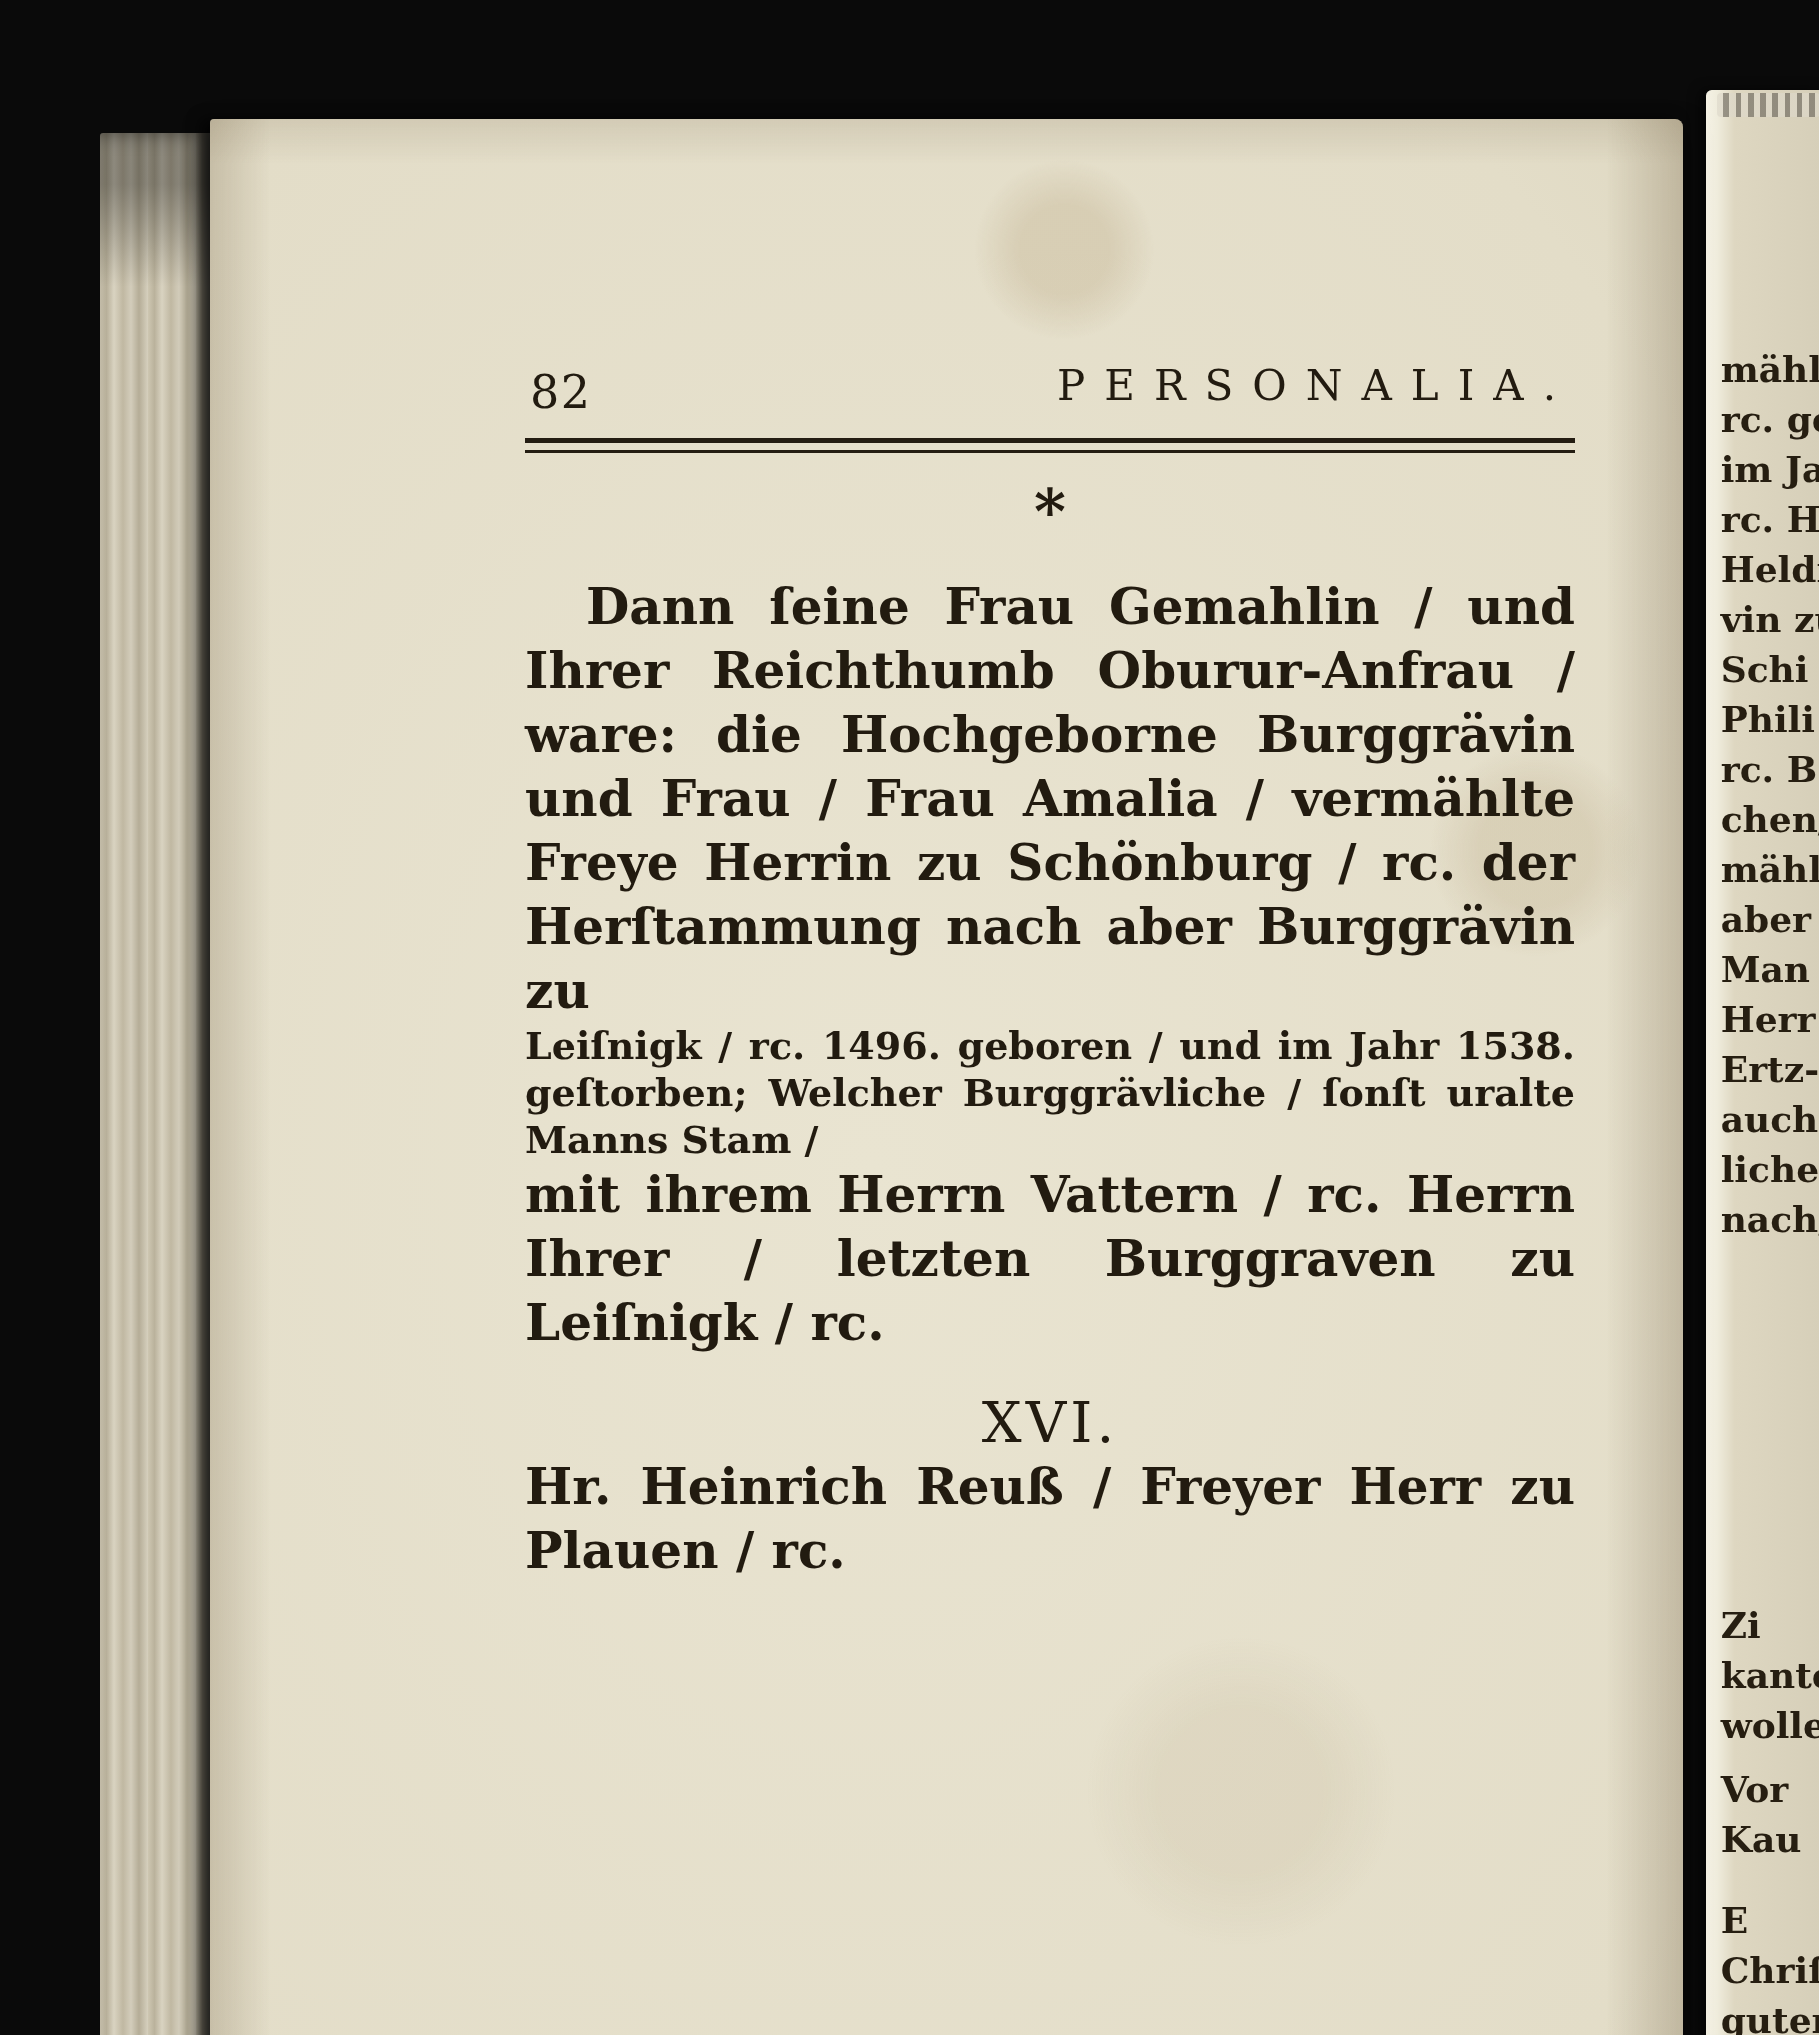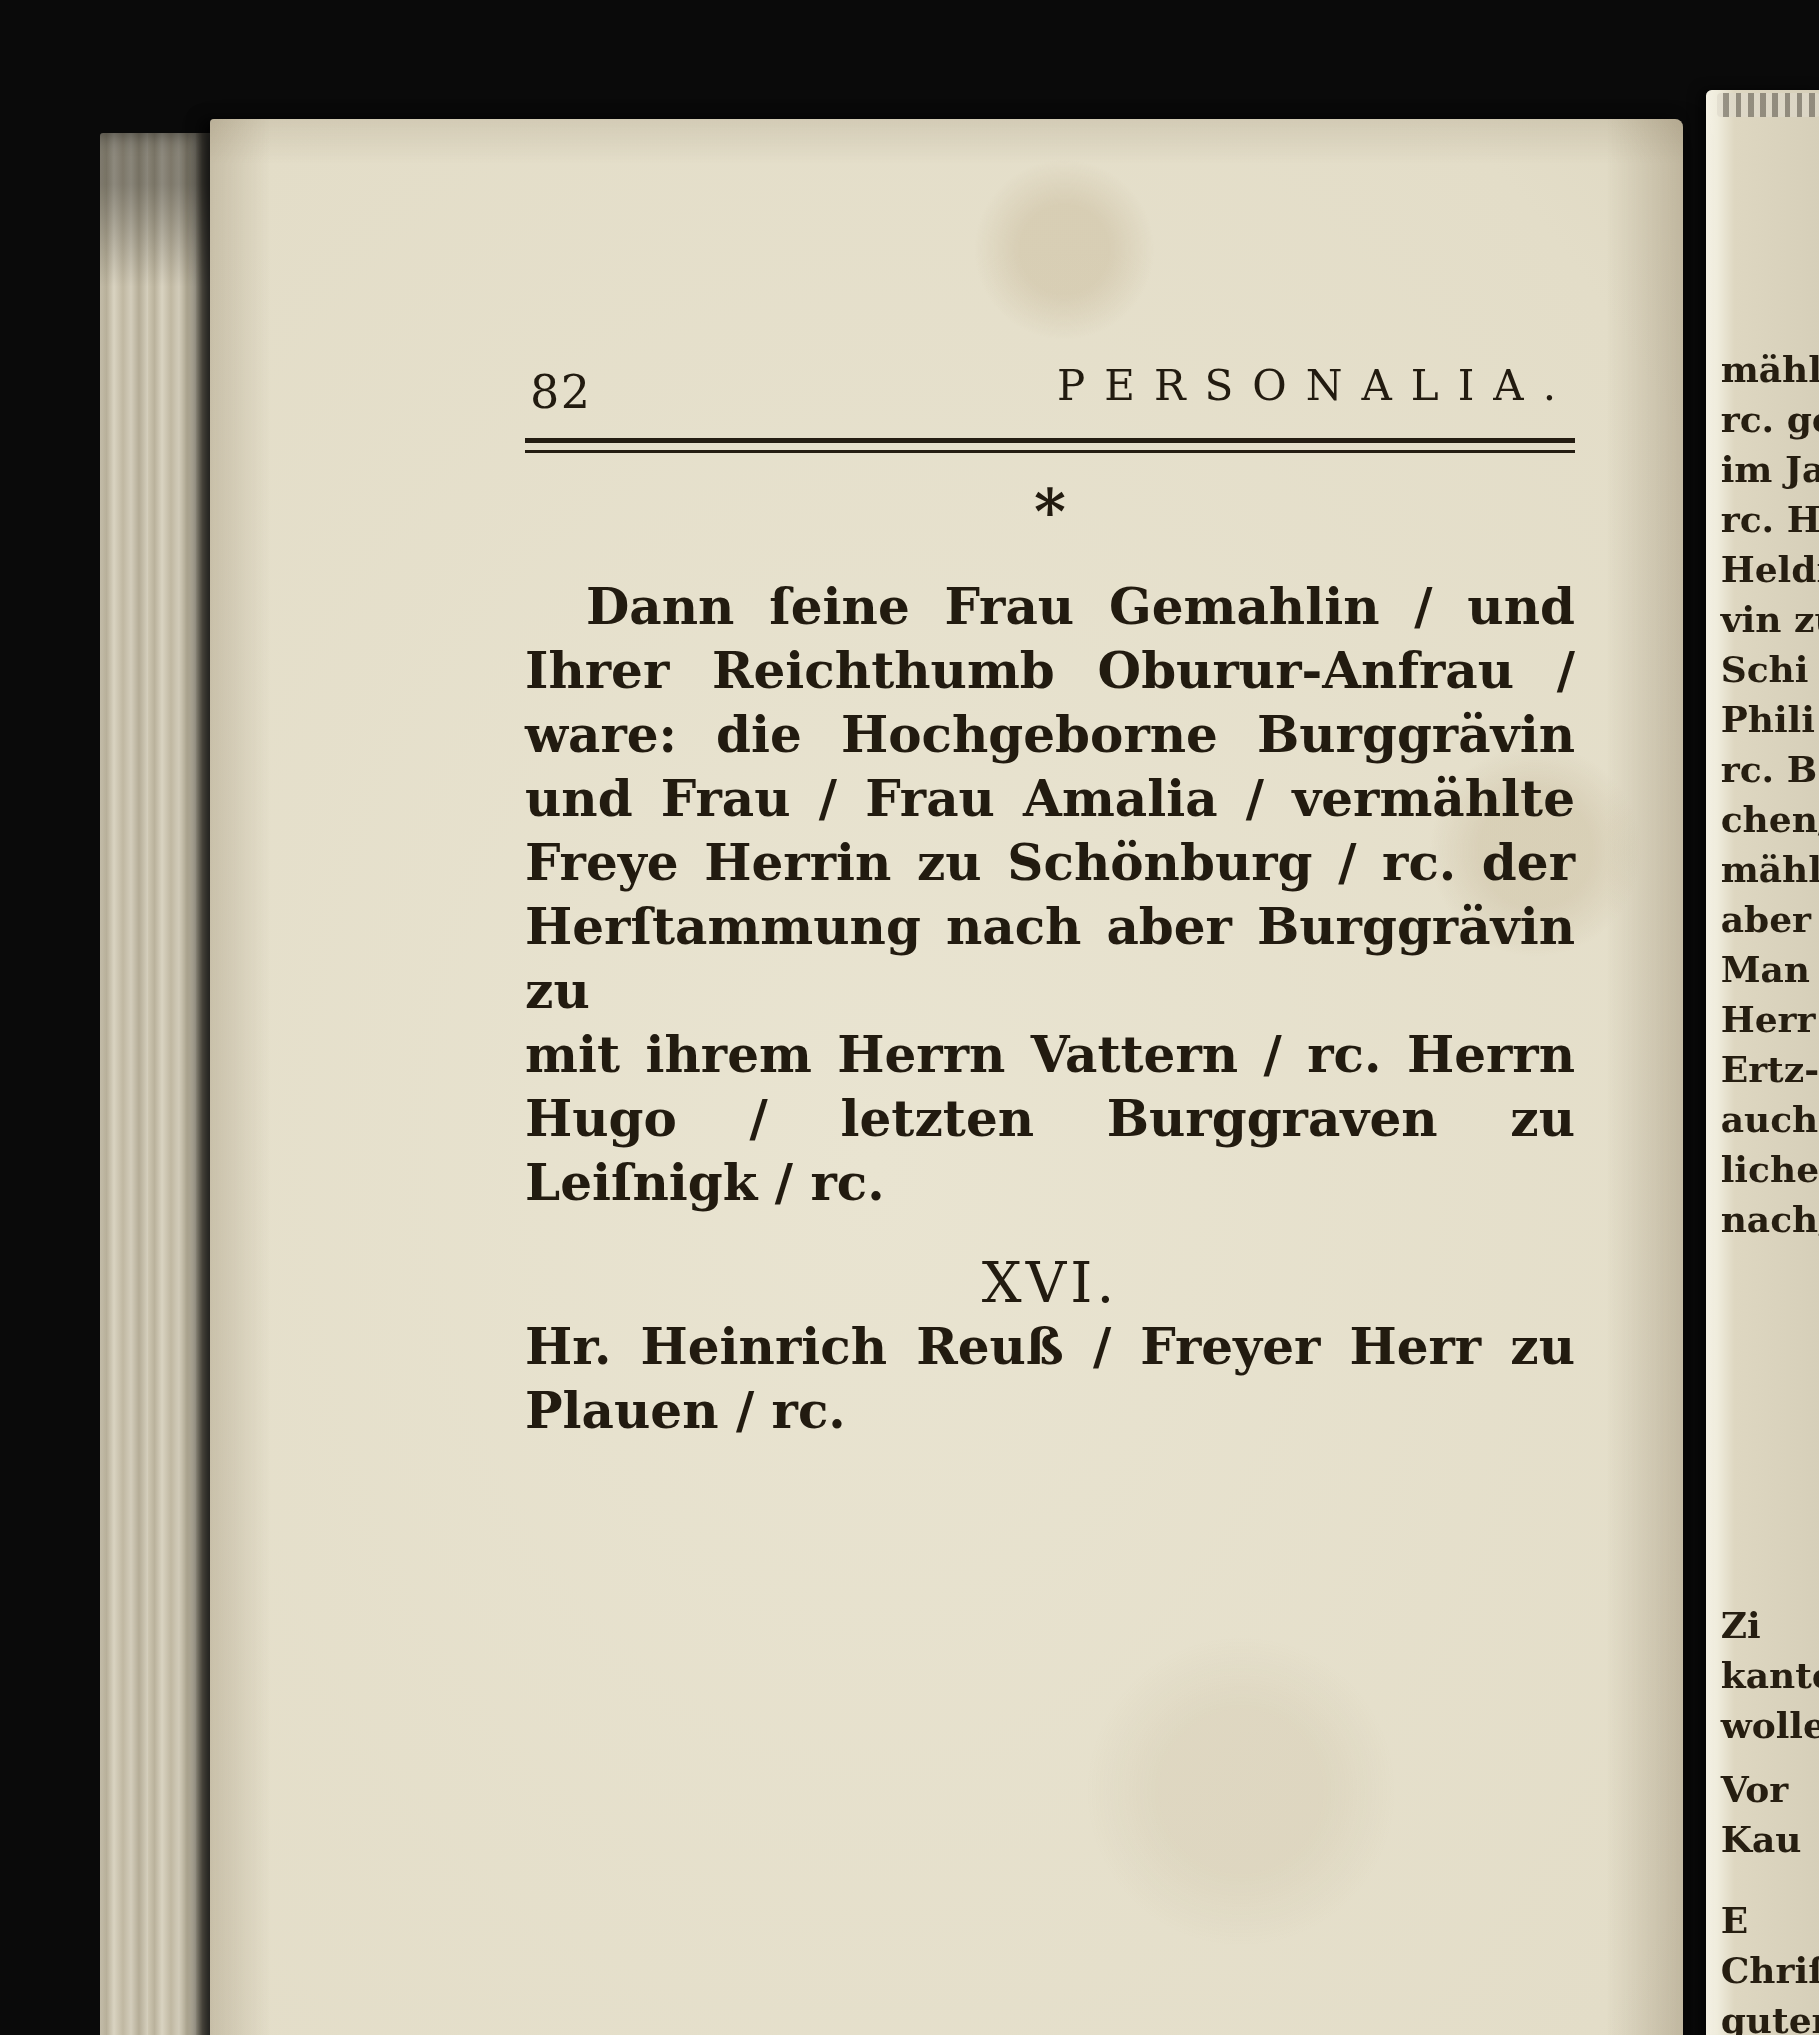--- a/index.html
+++ b/index.html
@@ -105,21 +105,22 @@
       </div>
 
       <div class="rules">
         <div class="rule-thick"></div>
         <div class="rule-thin"></div>
       </div>
 
       <div class="star-line">*</div>
 
       <p class="para size-l indent mt-para">Dann ſeine Frau Gemahlin / und Ihrer Reichthumb Oburur-Anfrau / ware: die Hochgeborne Burggrävin und Frau / Frau Amalia / vermählte Freye Herrin zu Schönburg / rc. der Herſtammung nach aber Burggrävin zu</p>
-      <p class="para size-l">mit ihrem Herrn Vattern / rc. Herrn Hugo / letzten Burggraven zu Leiſnigk / rc.</p>
+      <p class="para size-s">Leiſnigk / rc. 1496. geboren / und im Jahr 1538. geſtorben; Welcher Burggrävliche / ſonſt uralte Manns Stam /</p>
+      <p class="para size-l">mit ihrem Herrn Vattern / rc. Herrn Ihrer / letzten Burggraven zu Leiſnigk / rc.</p>
 
       <div class="heading-xvi">XVI.</div>
 
       <p class="para size-l">Hr. Heinrich Reuß / Freyer Herr zu Plauen / rc.</p>
 
     </div>
   </div>
 
   <div class="right-page">
     <div class="headband"></div>

